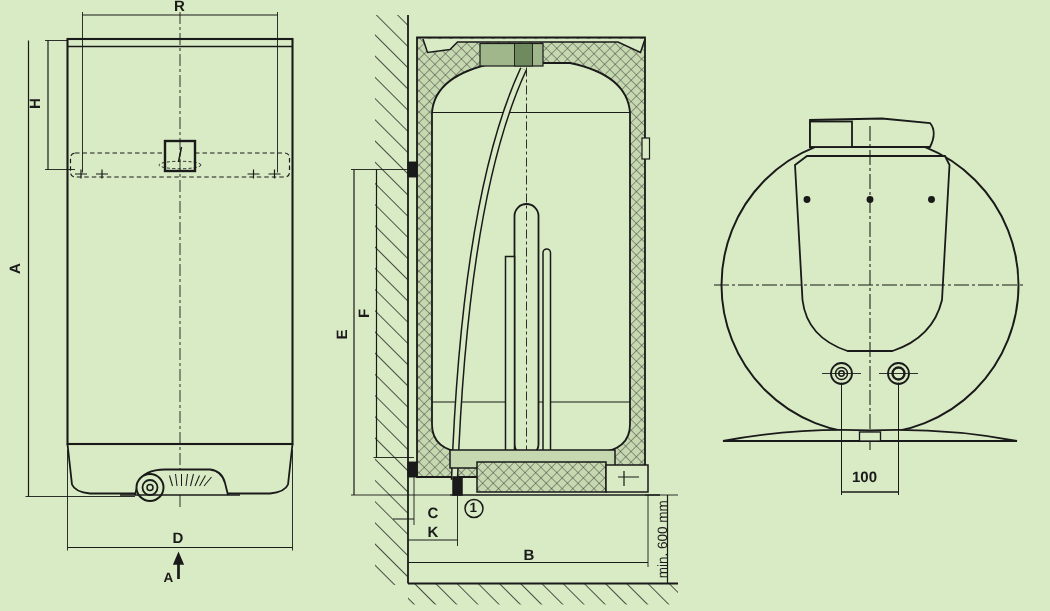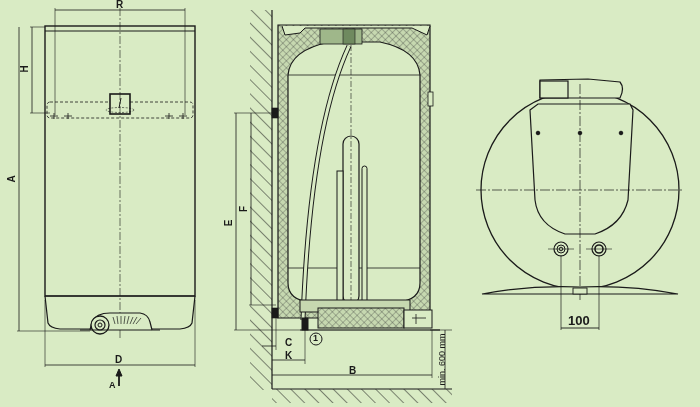--- a/index.html
+++ b/index.html
@@ -1,21 +1,21 @@
 <!DOCTYPE html>
 <html><head>
 <meta charset="utf-8">
 <style>
   html,body{margin:0;padding:0;}
   body{width:700px;height:407px;background:#d9ebc4;overflow:hidden;font-family:"Liberation Sans",sans-serif;}
   #stage{position:relative;width:700px;height:407px;}
   svg{position:absolute;left:0;top:0;}
   .lbl{position:absolute;font-family:"Liberation Sans",sans-serif;font-size:10px;font-weight:bold;color:#1a1a1a;line-height:1;}
   .lbl.vert{transform:rotate(-90deg);transform-origin:center;}
-  .lbl.big{font-size:13px;}
+  .lbl.big{font-size:10px;}
   .lbl.small{font-size:9px;font-weight:normal;}
 </style>
 </head>
 <body>
 
 <div id="stage">
 <svg width="700" height="407" viewBox="0 0 700 407">
   <defs>
     <pattern id="hatch" width="6" height="6" patternUnits="userSpaceOnUse" patternTransform="rotate(45)">
       <rect width="6" height="6" fill="#d9ebc4"></rect>

